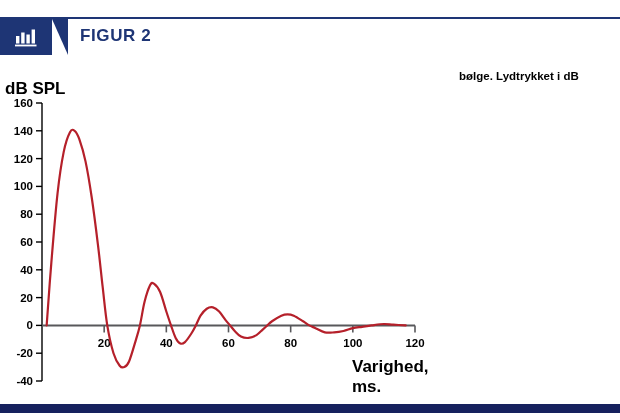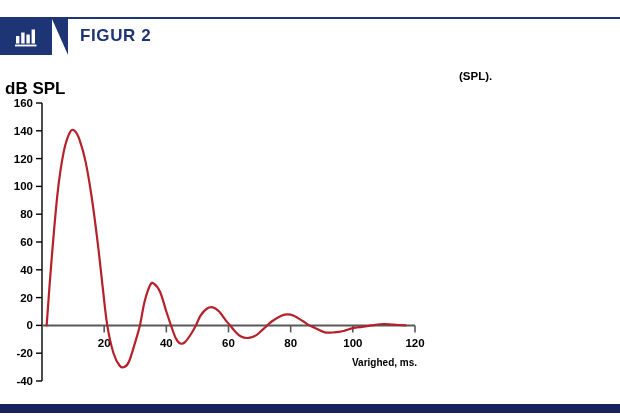--- a/index.html
+++ b/index.html
@@ -44,21 +44,21 @@
   }
   .caption .it{font-style:italic;display:block;}
   .caption .ln{display:block;}
 
   
   .plot-wrap{position:absolute;left:0;top:60px;width:450px;height:340px;}
   .yaxis-title{
     position:absolute;left:5px;top:19px;font-size:17px;font-weight:bold;color:#000;
   }
   .xaxis-title{
-    position:absolute;left:352px;top:297px;font-size:10px;font-weight:bold;color:#000;
+    position:absolute;left:352px;top:297px;font-size:17px;font-weight:bold;color:#000;
   }
   svg.plot{position:absolute;left:0;top:0;}
   .tick-lbl{font-family:"Liberation Sans",sans-serif;font-size:11.5px;font-weight:bold;fill:#000;}
 
   
   .bottom-bar{
     position:absolute;left:0;top:404px;width:620px;height:9px;background:#16215e;
   }
 </style>
 </head>
@@ -75,21 +75,21 @@
       <rect x="2" y="9" width="3.4" height="7.5" fill="#ffffff"></rect>
       <rect x="7.2" y="5.5" width="3.4" height="11" fill="#ffffff"></rect>
       <rect x="12.4" y="7.5" width="3.4" height="9" fill="#ffffff"></rect>
       <rect x="17.6" y="2.5" width="3.4" height="14" fill="#ffffff"></rect>
       <rect x="1" y="17.6" width="21.5" height="1.8" fill="#ffffff"></rect>
     </svg>
     <div class="fig-title">FIGUR 2</div>
   </div>
 
   <div class="caption">
-    <span class="ln">(SPL).</span>
+    <span class="ln">bølge. Lydtrykket i dB</span>
   </div>
 
   <div class="plot-wrap">
     <div class="yaxis-title">dB SPL</div>
     <div class="xaxis-title">Varighed, ms.</div>
 
     <svg class="plot" width="450" height="340">
       <g id="y-axis-group">
           <line x1="42" y1="43" x2="42" y2="321" stroke="#000" stroke-width="1.4"></line>
           <line x1="36" y1="321" x2="42" y2="321" stroke="#000" stroke-width="1.4"></line>

